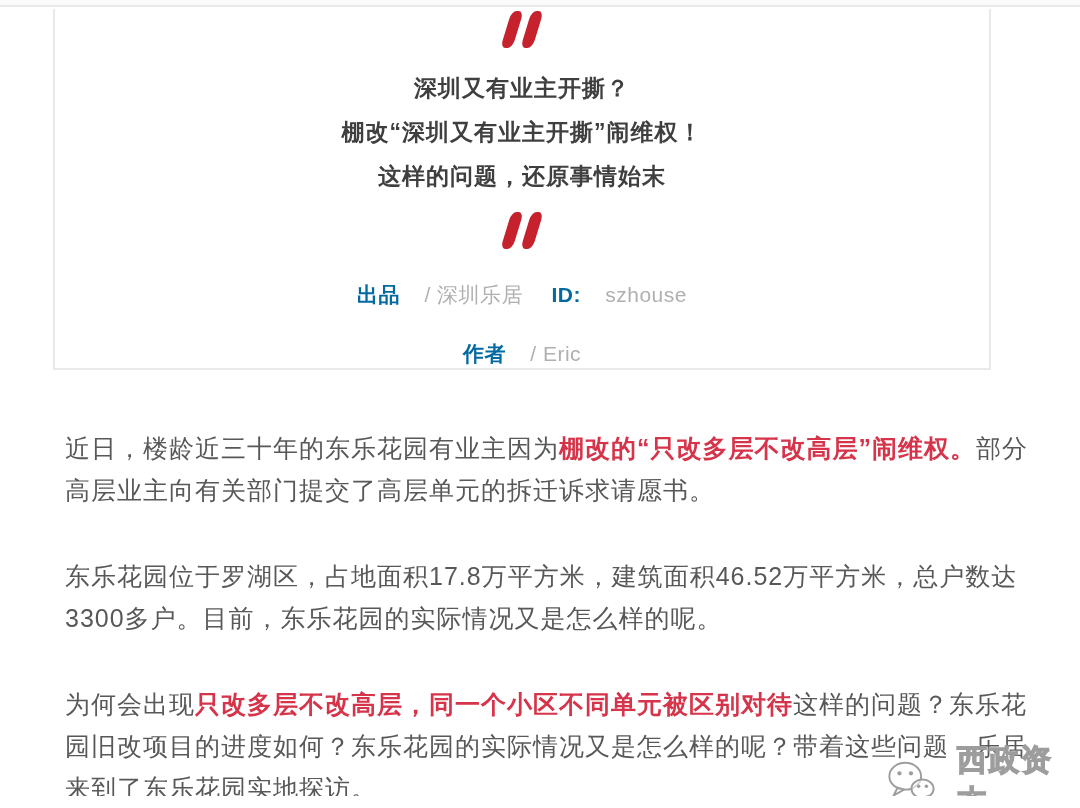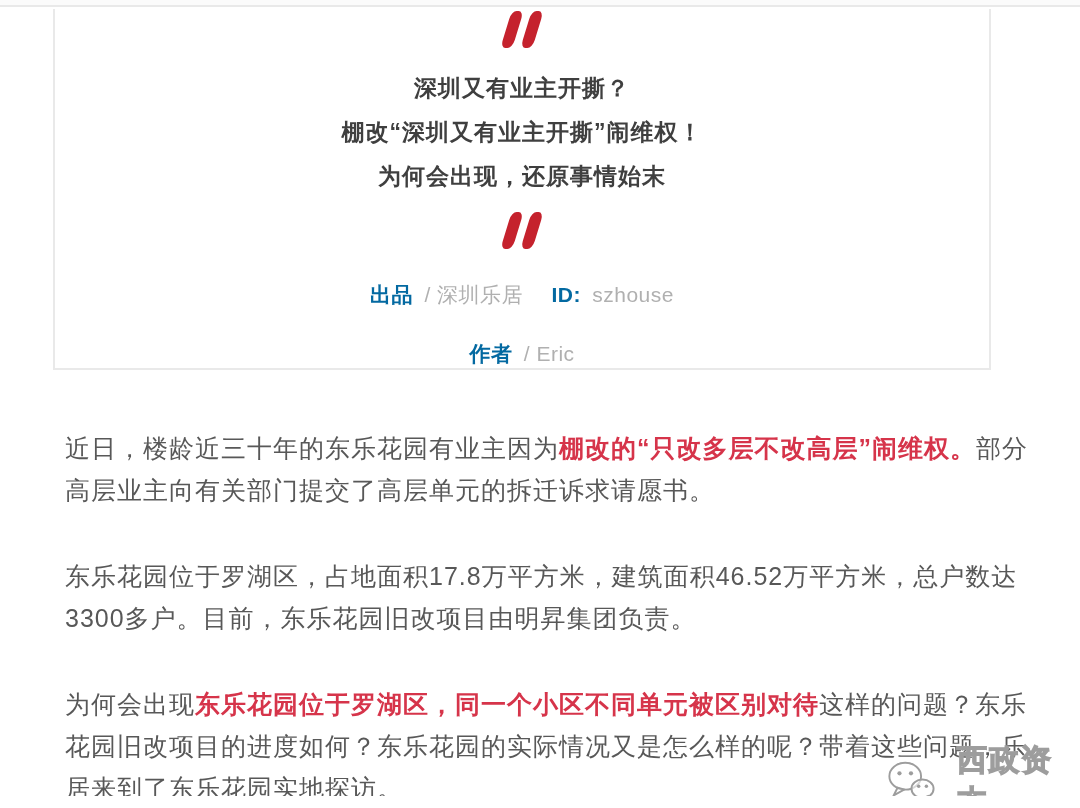--- a/index.html
+++ b/index.html
@@ -36,21 +36,21 @@
   .headline {
     position:absolute; top:57px; left:0; right:0;
     font-size:23px; font-weight:bold; color:#3f3f3f;
     line-height:44px; letter-spacing:1px;
   }
 
   .meta { position:absolute; left:0; right:0; font-size:21px; letter-spacing:0.5px; }
   .meta1 { top:272px; }
   .meta2 { top:331px; }
   .m-bold  { font-weight:bold; color:#0369a1; }
-  .m-light { color:#b0b0b0; margin-left:5px; }
+  .m-light { color:#b0b0b0; margin-left:18px; }
   .m-gap   { margin-left:22px;text-align:center; }
 
   
   .article {
     position:absolute; left:53px; top:427px; width:976px;
     font-size:25px; line-height:42px; letter-spacing:1px;
     color:#585858; text-align:left;
   }
   .article p.para { margin:0 0 44px 12px; }
   .seg.highlight { color:#d6344a; font-weight:bold; }
@@ -78,21 +78,21 @@
 
   <section class="quote-card">
     <div class="quote quote-open">
         <i></i>
         <i></i>
       </div>
 
     <div class="headline">
       <div>深圳又有业主开撕？</div>
       <div>棚改“深圳又有业主开撕”闹维权！</div>
-      <div>为何会出现，还原事情始末</div>
+      <div>这样的问题，还原事情始末</div>
     </div>
 
     <div class="quote quote-close">
         <i></i>
         <i></i>
       </div>
 
     <div class="meta meta1">
       <span class="m-bold">出品</span>
       <span class="m-light">/ 深圳乐居</span>
@@ -101,22 +101,22 @@
     </div>
 
     <div class="meta meta2">
       <span class="m-bold">作者</span>
       <span class="m-light">/ Eric</span>
     </div>
   </section>
 
   <main class="article" id="article">
       <p class="para"><span class="seg">近日，楼龄近三十年的东乐花园有业主因为</span><span class="seg highlight">棚改的“只改多层不改高层”闹维权。</span><span class="seg">部分高层业主向有关部门提交了高层单元的拆迁诉求请愿书。</span></p>
-      <p class="para"><span class="seg">东乐花园位于罗湖区，占地面积17.8万平方米，建筑面积46.52万平方米，总户数达3300多户。目前，东乐花园旧改项目由明昇集团负责。</span></p>
-      <p class="para"><span class="seg">为何会出现</span><span class="seg highlight">东乐花园位于罗湖区，同一个小区不同单元被区别对待</span><span class="seg">这样的问题？东乐花园旧改项目的进度如何？东乐花园的实际情况又是怎么样的呢？带着这些问题，乐居来到了东乐花园实地探访。</span></p>
+      <p class="para"><span class="seg">东乐花园位于罗湖区，占地面积17.8万平方米，建筑面积46.52万平方米，总户数达3300多户。目前，东乐花园的实际情况又是怎么样的呢。</span></p>
+      <p class="para"><span class="seg">为何会出现</span><span class="seg highlight">只改多层不改高层，同一个小区不同单元被区别对待</span><span class="seg">这样的问题？东乐花园旧改项目的进度如何？东乐花园的实际情况又是怎么样的呢？带着这些问题，乐居来到了东乐花园实地探访。</span></p>
     </main>
 
   <div class="watermark">
     <svg class="wm-icon" width="52" height="46" viewBox="0 0 52 46" xmlns="http://www.w3.org/2000/svg">
       <g fill="rgba(255,255,255,0.6)" stroke="#9d9d9d" stroke-width="2">
         <ellipse cx="20" cy="18" rx="16.5" ry="14"></ellipse>
         <path d="M12 30 L8 38 L19 32 Z"></path>
         <ellipse cx="38" cy="31" rx="11.5" ry="9.5"></ellipse>
         <path d="M44 38.5 L47.5 44 L39.5 40.5 Z"></path>
       </g>

